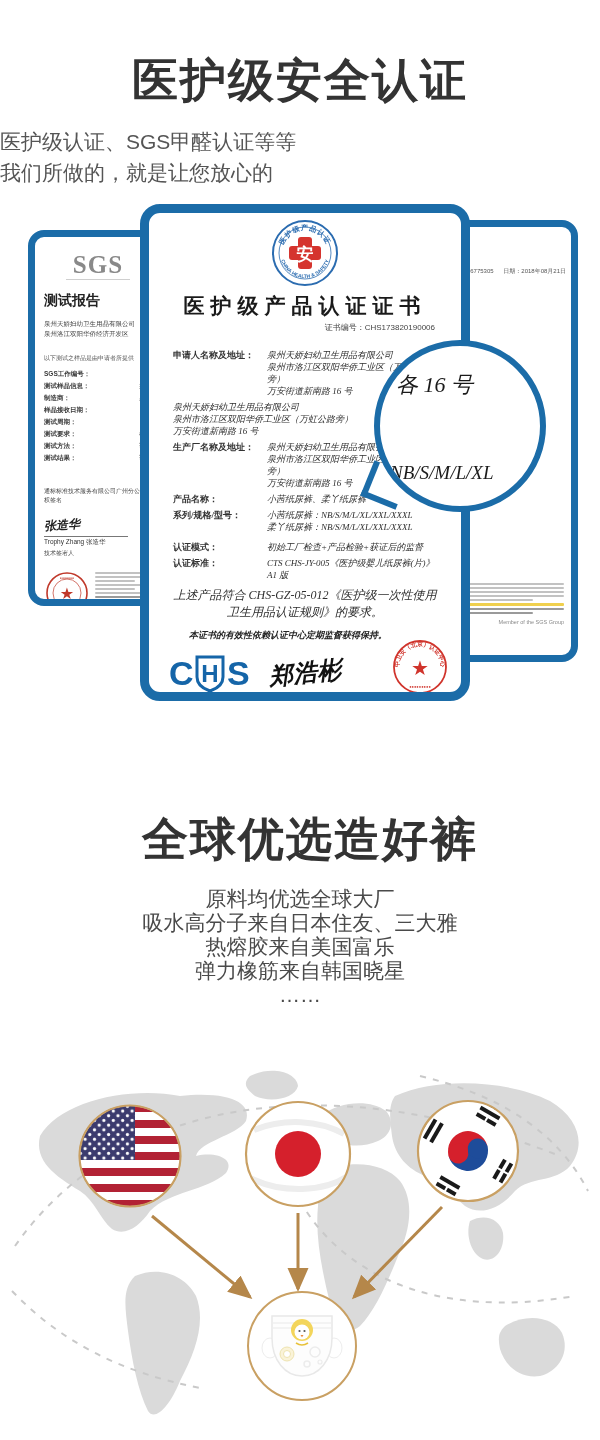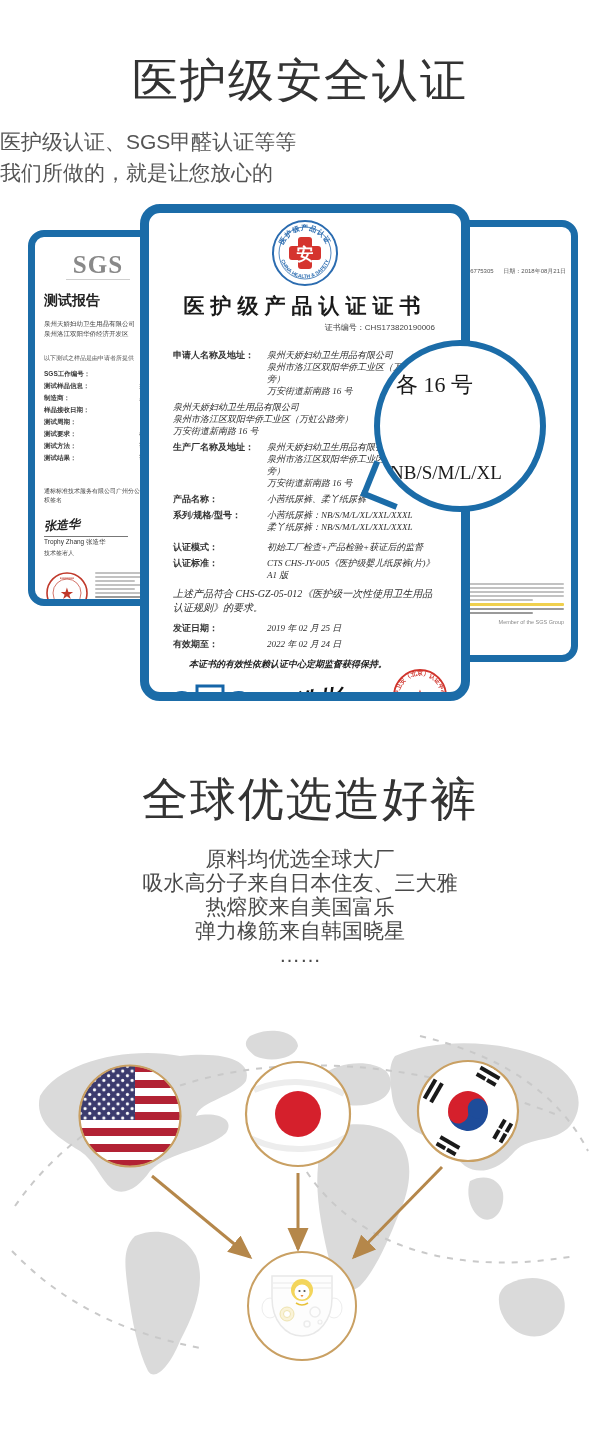--- a/index.html
+++ b/index.html
@@ -1,21 +1,21 @@
 <!DOCTYPE html>
 <html><head>
 <meta charset="utf-8">
 <style>
   * { margin:0; padding:0; box-sizing:border-box; }
   html,body { background:#fff; }
   body { width:600px; height:1440px; margin:0 auto; overflow:hidden;
          font-family:"Liberation Sans", sans-serif; position:relative; }
 
   
-  .sec-title { margin-top:50px; text-align:center; font-size:46px; font-weight:400;
+  .sec-title { margin-top:50px; text-align:center; font-size:46px; font-weight:700;
                color:#333; letter-spacing:2px; }
   .sec-sub { margin-top:14px; text-align:left; font-size:21px; line-height:31px; color:#555; }
 
   .certs { position:relative; width:600px; height:505px; margin-top:12px; }
 
   .cert-frame { position:absolute; background:#fff; border:7px solid #1b6ca8;
                 border-radius:16px; }
   .cert-left  { left:28px;  top:30px; width:140px; height:376px; z-index:1;
                 padding:10px 9px; overflow:hidden; }
   .cert-right { left:444px; top:20px; width:134px; height:442px; z-index:1; overflow:hidden; }
@@ -61,47 +61,47 @@
   .cmain-title { font-family:"Liberation Serif",serif; font-size:21px; font-weight:bold;
                  letter-spacing:6px; text-align:center; color:#1a1a1a; margin-top:5px; }
   .cert-no { text-align:right; padding-right:26px; font-size:8px; color:#444; margin-top:2px; }
   .crows { margin-top:16px; padding:0 24px; }
   .crow { display:flex; margin-bottom:4px; }
   .crow.gap { margin-top:8px; }
   .crow .cl { width:94px; flex:none; font-size:9px; font-weight:bold; color:#333;
               font-family:"Liberation Serif",serif; line-height:12px; }
   .crow .cv { font-size:9px; font-style:italic; color:#2e2e2e; line-height:12px;
               font-family:"Liberation Serif",serif; }
-  .conform { padding:0 24px; font-size:10px; font-style:italic; color:#2e2e2e;
-             font-family:"Liberation Serif",serif; margin-top:6px; }
+  .conform { padding:0 24px; font-size:12px; font-style:italic; color:#2e2e2e;
+             font-family:"Liberation Serif",serif; margin-top:6px;text-align:center; }
   .validity { padding:0 24px 0 40px; font-size:9px; font-weight:bold; font-style:italic;
               color:#222; font-family:"Liberation Serif",serif; margin-top:8px; }
   .cfooter { display:flex; align-items:center; padding:0 18px; margin-top:4px;
              position:relative; height:54px; }
   .director { display:flex; align-items:center; margin-left:10px; }
   .director .ds { font-size:24px; font-style:italic; font-weight:bold;
                   font-family:"Liberation Serif",serif; color:#111;
                   transform:rotate(-6deg); margin-left:4px; }
   .redseal { position:absolute; right:12px; top:-8px; }
 
   
   .bubble { position:absolute; left:374px; top:140px; width:172px; height:172px; z-index:3; }
   .bubble-tail { position:absolute; left:-8px; bottom:8px; width:38px; height:38px;
                  background:#fff; border-left:6px solid #1b6ca8; border-bottom:6px solid #1b6ca8;
                  transform:rotate(22deg); }
   .bubble-circle { position:absolute; inset:0; background:#fff; border:6px solid #1b6ca8;
                    border-radius:50%; overflow:hidden; }
   .bubble-circle div { position:absolute; font-family:"Liberation Serif",serif;
-                       color:#1a1a1a; white-space:nowrap; }
+                       font-style:italic; color:#1a1a1a; white-space:nowrap; }
   .bl1 { top:24px; left:16px; font-size:22px; }
   .bl2 { top:68px; left:20px; font-size:23px; font-weight:bold; }
   .bl3 { top:116px; left:10px; font-size:19px; }
 
   
-  .sec2-title { margin-top:64px;padding-left:20px; }
+  .sec2-title { margin-top:104px;padding-left:20px; }
   .sec2-lines { margin-top:16px; text-align:center; font-size:21px; line-height:24px;
                 color:#4a4a4a; }
   .sec2-lines div { margin-bottom:0;text-align:center; }
 
   .map { position:relative; width:600px; height:400px; margin-top:34px; }
   .map-svg { position:absolute; inset:0; }
   .arrows  { position:absolute; inset:0; z-index:2; }
   .flag { position:absolute; z-index:3; border-radius:50%; }
   .flag-us { left:78px;  top:63px; }
   .flag-jp { left:244px; top:59px; }
@@ -275,30 +275,20 @@
         <span class="cv">初始工厂检查+产品检验+获证后的监督</span>
       </div>
       <div class="crow">
         <span class="cl">认证标准：</span>
         <span class="cv">CTS CHS-JY-005《医护级婴儿纸尿裤(片)》A1 版</span>
       </div>
     </div>
 
     <div class="conform">上述产品符合 CHS-GZ-05-012《医护级一次性使用卫生用品认证规则》的要求。</div>
 
-    <div class="crows" style="margin-top:7px;">
-      <div class="crow">
-        <span class="cl">发证日期：</span>
-        <span class="cv">2019 年 02 月 25 日</span>
-      </div>
-      <div class="crow">
-        <span class="cl">有效期至：</span>
-        <span class="cv">2022 年 02 月 24 日</span>
-      </div>
-    </div>
 
     <div class="validity">本证书的有效性依赖认证中心定期监督获得保持。</div>
 
     <div class="cfooter">
       <svg width="88" height="40" viewBox="0 0 88 40">
         <text x="2" y="32" font-size="34" font-weight="bold" fill="#1565a8" font-family="Liberation Sans, sans-serif">C</text>
         <path d="M30,4 h26 v20 c0,8 -7,12 -13,14 c-6,-2 -13,-6 -13,-14 Z" fill="none" stroke="#1565a8" stroke-width="3"></path>
         <text x="43" y="29" text-anchor="middle" font-size="24" font-weight="bold" fill="#1565a8" font-family="Liberation Sans, sans-serif">H</text>
         <text x="60" y="32" font-size="34" font-weight="bold" fill="#1565a8" font-family="Liberation Sans, sans-serif">S</text>
       </svg>

